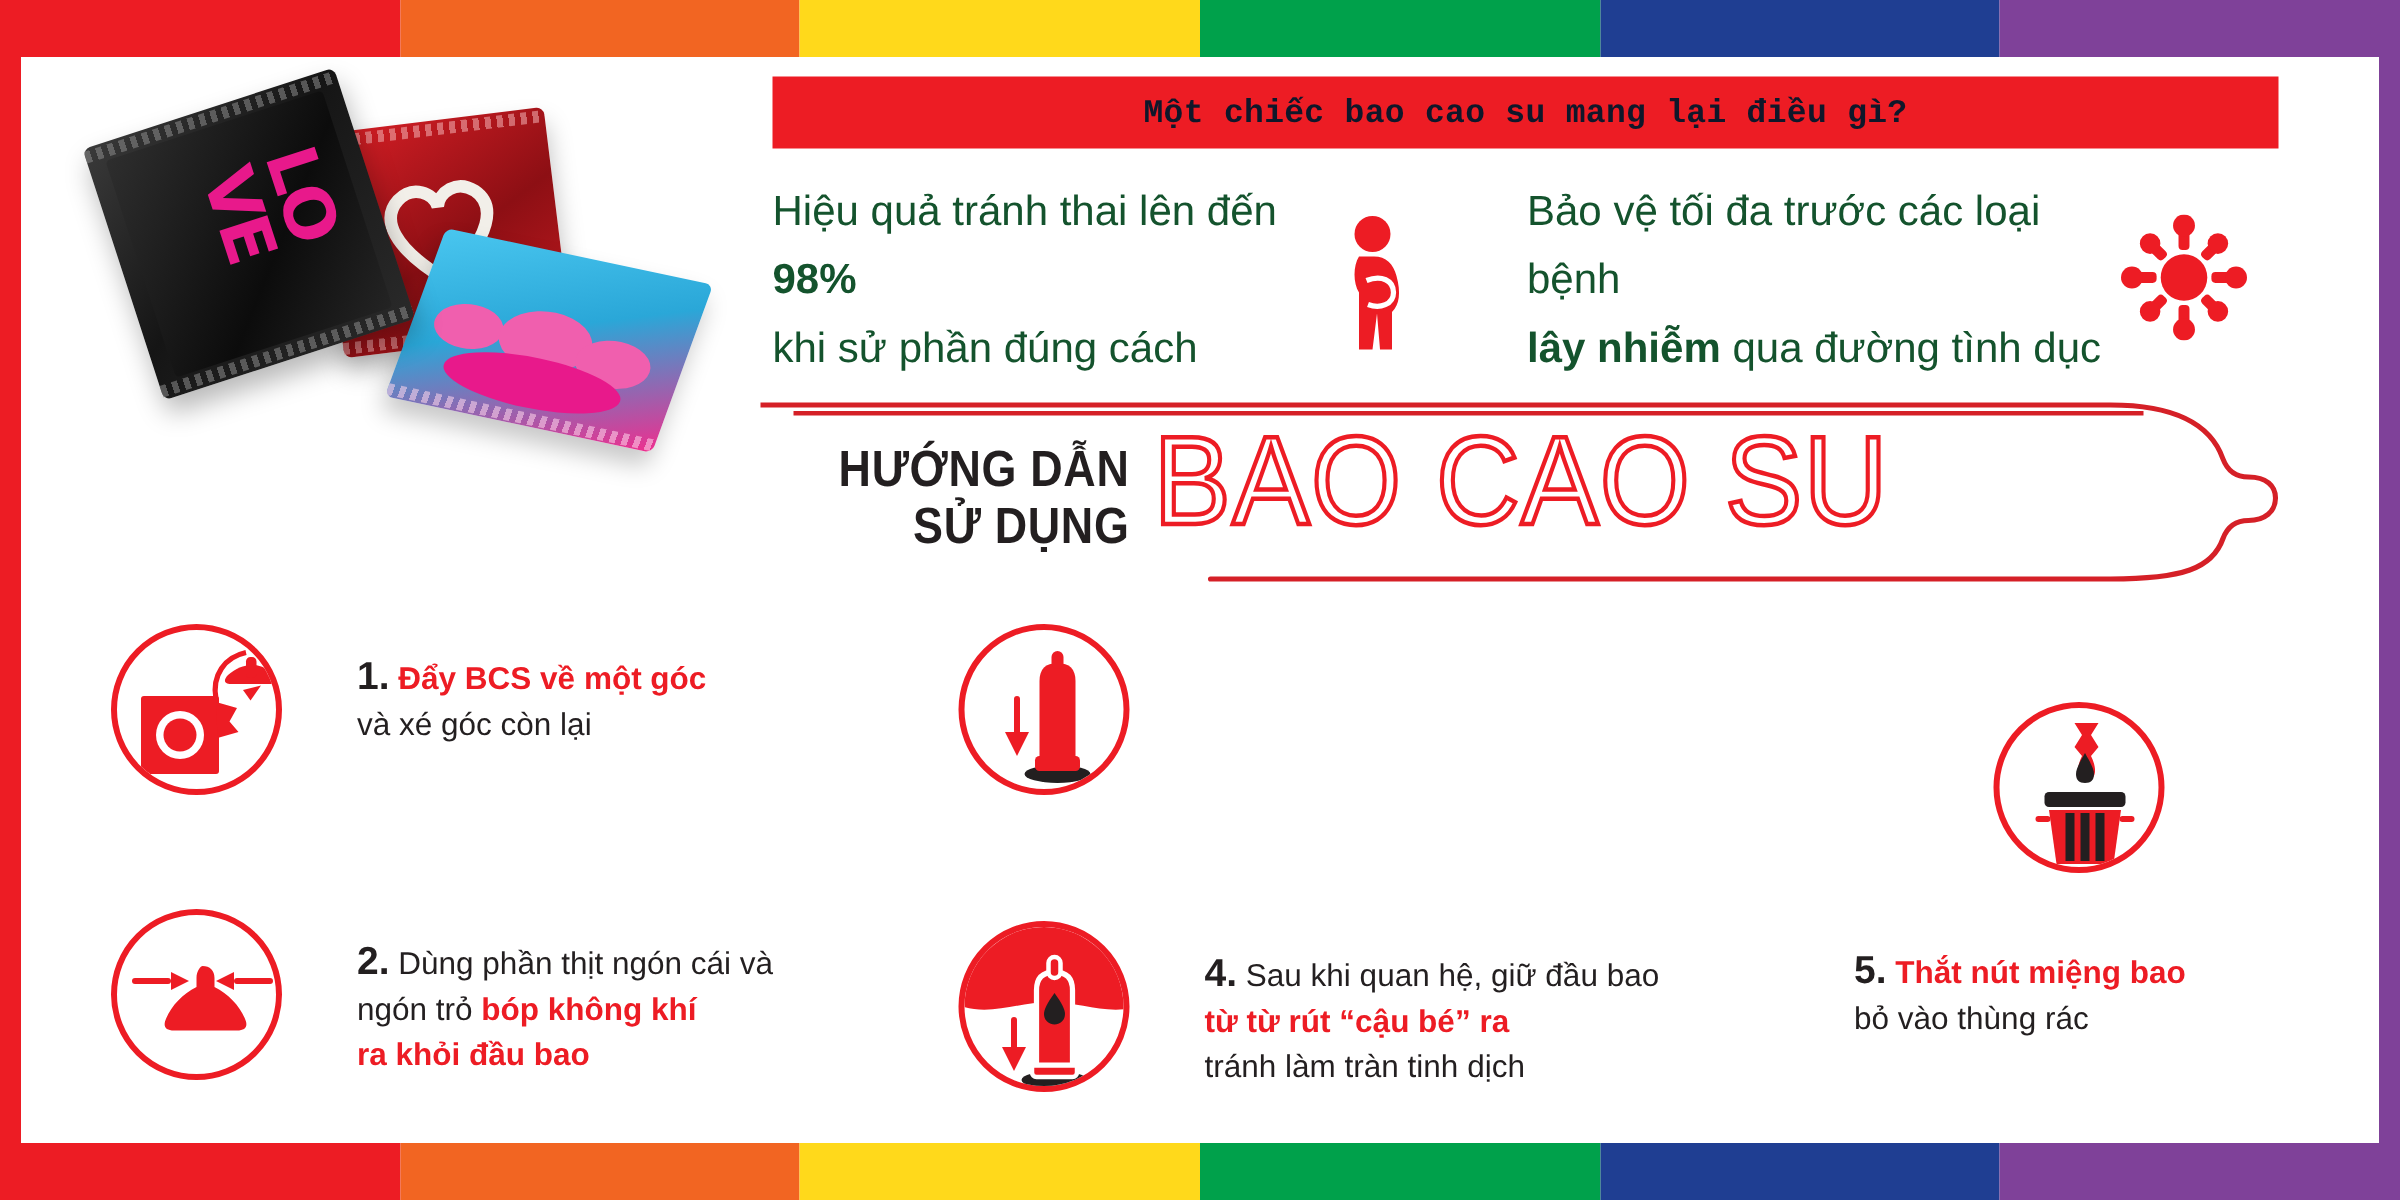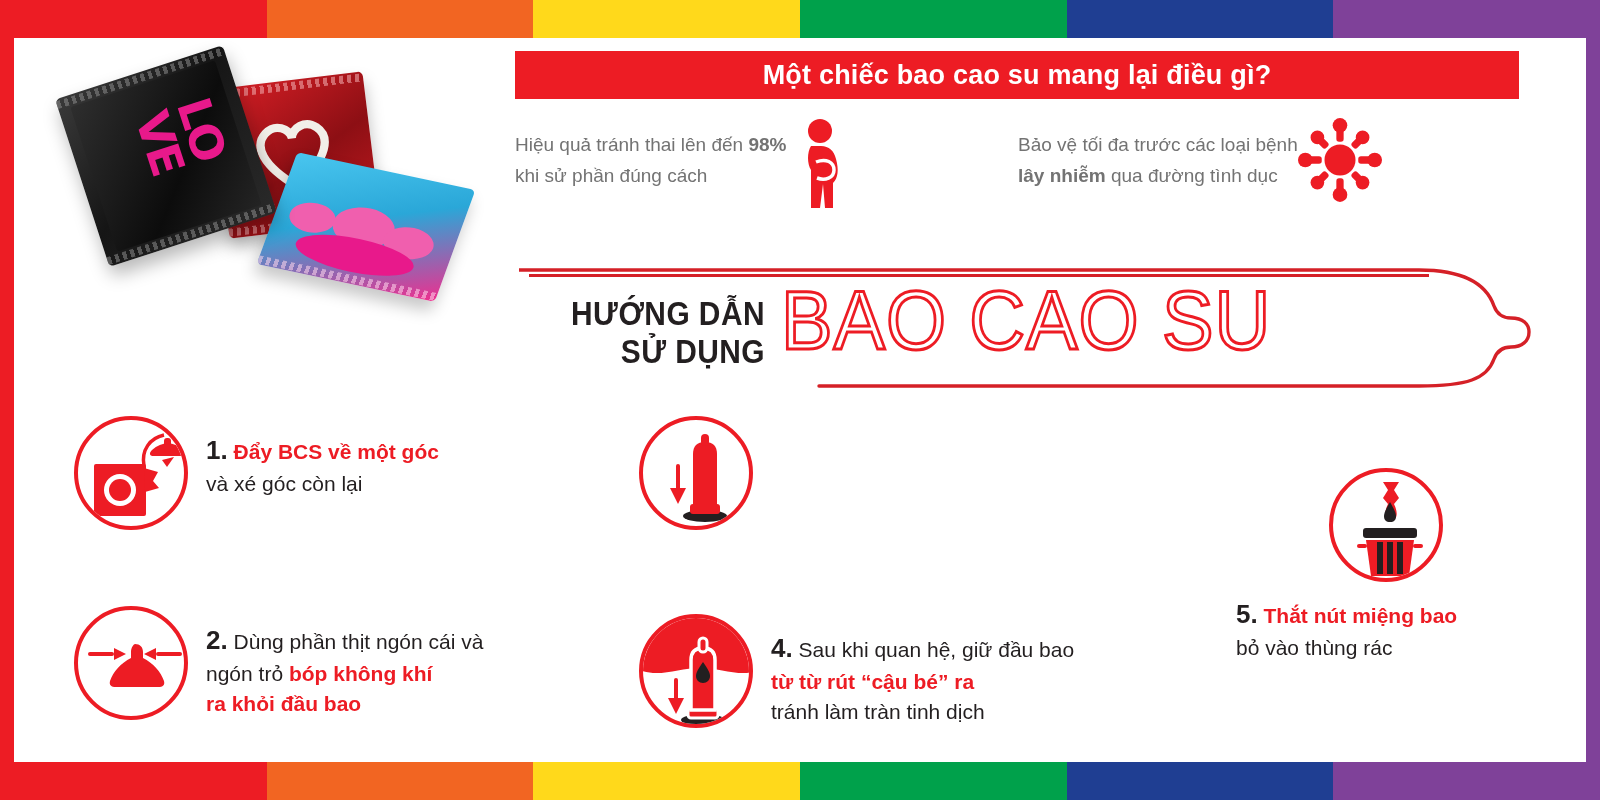--- a/index.html
+++ b/index.html
@@ -71,60 +71,60 @@
     background-image: repeating-linear-gradient(90deg, currentColor 0 4px, transparent 4px 8px);
     opacity: .55;
   }
 
   
   .banner {
     position: absolute; left: 501px; top: 13px; width: 1004px; height: 48px;
     background: #ed1c24; display: flex; align-items: center; justify-content: center;
   }
   .banner-title {
-    color: #ffffff; font-weight: 700; font-size: 27px; letter-spacing: .2px;
-    font-family: Liberation Sans, sans-serif;
+    color: #0f172a; font-weight: 700; font-size: 22px; letter-spacing: .2px;
+    font-family: Liberation Mono, monospace;
   }
 
   
   .benefits { position: absolute; left: 501px; top: 80px; width: 1010px; height: 105px; }
   .benefit { position: absolute; top: 0; display: flex; align-items: center; }
   .benefit .btext {
-    font-size: 19px; color: #737373; line-height: 1.62;
+    font-size: 28px; color: #14532d; line-height: 1.62;
     font-family: "Liberation Sans", sans-serif;
   }
   .benefit .btext b { font-weight: 700; }
   .b1 { left: 0; width: 440px; }
   .b2 { left: 503px; width: 470px; }
   .bicon { width: 74px; height: 86px; position: relative; flex: 0 0 auto; }
 
   
   .divider {
     position: absolute; left: 515px; top: 236px; width: 900px; height: 3px; background: #d52027;
   }
-  .heading { position: absolute; left: 505px; top: 252px; width: 1010px; height: 100px; }
+  .heading { position: absolute; left: 493px; top: 252px; width: 1010px; height: 100px; }
   .h-left {
     position: absolute; left: 0; top: 4px; width: 246px; text-align: right;
     font-family: "Liberation Sans Narrow","Liberation Sans", sans-serif;
     font-weight: 700; font-size: 34px; line-height: 1.12; color: #231f20;
     letter-spacing: .5px; transform: scaleX(.88); transform-origin: right center;
   }
   .h-right {
     position: absolute; left: 262px; top: -12px;
     font-family: "Liberation Sans Narrow","Liberation Sans", sans-serif;
     font-size: 84px; font-weight: 400; line-height: 1;
     color: transparent;
     -webkit-text-stroke: 3px #ed1c24;
     letter-spacing: 1px;
     transform: scaleX(.92); transform-origin: left center;
   }
   .condom-outline { position: absolute; left: 0; top: -28px; width: 1020px; height: 132px; pointer-events: none; }
 
   
-  .step { position: absolute; display: flex; align-items: flex-start; }
+  .step { position: absolute; display: flex; align-items: flex-start; gap: 32px; }
   .circle {
     flex: 0 0 auto; width: 114px; height: 114px; border: 4px solid #ed1c24;
     border-radius: 50%; position: relative; background: #fff; overflow: hidden;
   }
   .step-text {
     margin-left: 18px; padding-top: 16px; font-size: 21px; line-height: 1.42;
     color: #231f20; font-family: "Liberation Sans", sans-serif; font-weight: 700;
   }
   .step-text .num { font-size: 26px; font-weight: 700; color: #231f20; }
   .step-text .red { color: #ed1c24; font-weight: 700; }

